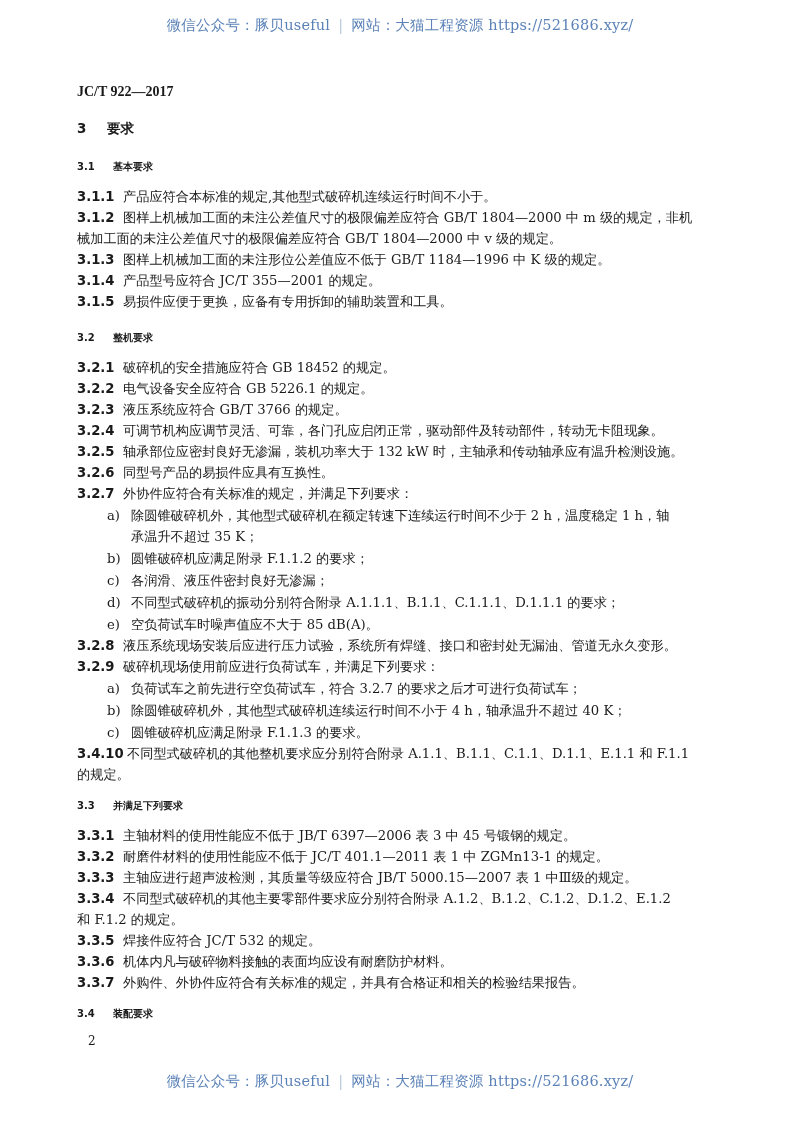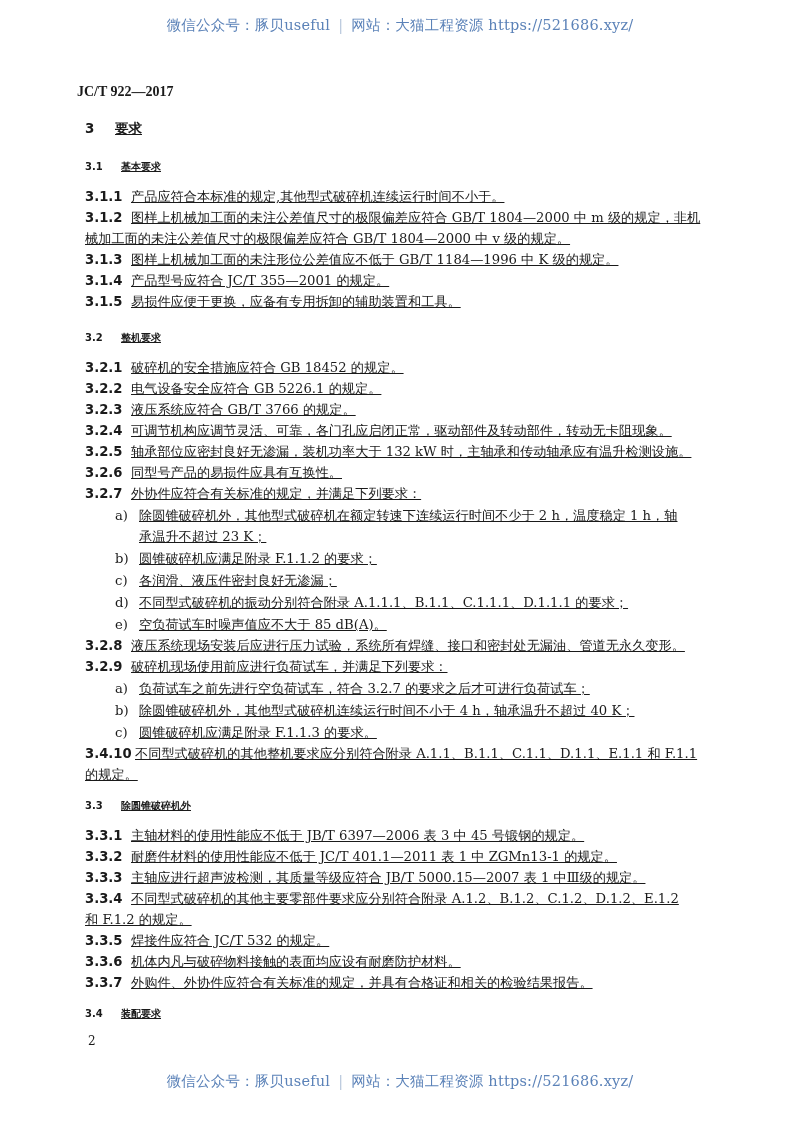--- a/index.html
+++ b/index.html
@@ -7,21 +7,21 @@
          font-family: "DejaVu Serif", "Liberation Serif", serif; color: #1a1a1a; }
   .watermark { position: absolute; left: 0; width: 800px; text-align: center;
                font-size: 14.5px; color: #5b82b8; letter-spacing: 0.2px;
                font-family: "DejaVu Serif", serif; }
   .watermark .sep { display: inline-block; margin: 0 8px; color: #b7c6dc; }
   .wm-top { top: 16px; }
   .wm-bottom { top: 1072px; }
   .doc-code { position: absolute; left: 77px; top: 84px; font-size: 14px; font-weight: bold;
               font-family: "Liberation Serif", serif; }
   .content { position: absolute; left: 77px; top: 0; width: 650px; }
-  .line { position: absolute; left: 8px; white-space: nowrap; font-size: 13.2px; line-height: 18px; text-decoration: underline; }
+  .line { position: absolute; left: 0; white-space: nowrap; font-size: 13.2px; line-height: 18px; }
   .h1 { font-size: 13.5px; font-weight: bold; font-family: "DejaVu Sans", sans-serif; }
   .h2 { font-size: 10px; font-weight: bold; font-family: "DejaVu Sans", sans-serif; }
   .num { display: inline-block; font-family: "DejaVu Sans", sans-serif; font-weight: bold; }
   .num-h { width: 36px; }
   .num-clause { width: 46px; }
   .num-clause-wide { width: 50px; }
   .item-mark { display: inline-block; width: 24px; margin-left: 30px; }
   .indent { padding-left: 54px; }
   .page-num { position: absolute; left: 88px; top: 1034px; font-size: 12px; }
 </style>
@@ -54,35 +54,35 @@
     <span style="display:inline-block;width:36px">3.2</span><span>整机要求</span>
   </div>
   <div class="line" style="top:359px"><span class="num num-clause">3.2.1</span><span>破碎机的安全措施应符合 GB 18452 的规定。</span></div>
   <div class="line" style="top:380px"><span class="num num-clause">3.2.2</span><span>电气设备安全应符合 GB 5226.1 的规定。</span></div>
   <div class="line" style="top:401px"><span class="num num-clause">3.2.3</span><span>液压系统应符合 GB/T 3766 的规定。</span></div>
   <div class="line" style="top:422px"><span class="num num-clause">3.2.4</span><span>可调节机构应调节灵活、可靠，各门孔应启闭正常，驱动部件及转动部件，转动无卡阻现象。</span></div>
   <div class="line" style="top:443px"><span class="num num-clause">3.2.5</span><span>轴承部位应密封良好无渗漏，装机功率大于 132 kW 时，主轴承和传动轴承应有温升检测设施。</span></div>
   <div class="line" style="top:464px"><span class="num num-clause">3.2.6</span><span>同型号产品的易损件应具有互换性。</span></div>
   <div class="line" style="top:485px"><span class="num num-clause">3.2.7</span><span>外协件应符合有关标准的规定，并满足下列要求：</span></div>
   <div class="line" style="top:507px"><span class="item-mark">a)</span><span>除圆锥破碎机外，其他型式破碎机在额定转速下连续运行时间不少于 2 h，温度稳定 1 h，轴</span></div>
-  <div class="line indent" style="top:528px">承温升不超过 23 K；</div>
+  <div class="line indent" style="top:528px">承温升不超过 35 K；</div>
   <div class="line" style="top:550px"><span class="item-mark">b)</span><span>圆锥破碎机应满足附录 F.1.1.2 的要求；</span></div>
   <div class="line" style="top:572px"><span class="item-mark">c)</span><span>各润滑、液压件密封良好无渗漏；</span></div>
   <div class="line" style="top:594px"><span class="item-mark">d)</span><span>不同型式破碎机的振动分别符合附录 A.1.1.1、B.1.1、C.1.1.1、D.1.1.1 的要求；</span></div>
   <div class="line" style="top:616px"><span class="item-mark">e)</span><span>空负荷试车时噪声值应不大于 85 dB(A)。</span></div>
   <div class="line" style="top:637px"><span class="num num-clause">3.2.8</span><span>液压系统现场安装后应进行压力试验，系统所有焊缝、接口和密封处无漏油、管道无永久变形。</span></div>
   <div class="line" style="top:658px"><span class="num num-clause">3.2.9</span><span>破碎机现场使用前应进行负荷试车，并满足下列要求：</span></div>
   <div class="line" style="top:680px"><span class="item-mark">a)</span><span>负荷试车之前先进行空负荷试车，符合 3.2.7 的要求之后才可进行负荷试车；</span></div>
   <div class="line" style="top:702px"><span class="item-mark">b)</span><span>除圆锥破碎机外，其他型式破碎机连续运行时间不小于 4 h，轴承温升不超过 40 K；</span></div>
   <div class="line" style="top:724px"><span class="item-mark">c)</span><span>圆锥破碎机应满足附录 F.1.1.3 的要求。</span></div>
   <div class="line" style="top:745px"><span class="num num-clause-wide">3.4.10</span><span>不同型式破碎机的其他整机要求应分别符合附录 A.1.1、B.1.1、C.1.1、D.1.1、E.1.1 和 F.1.1</span></div>
   <div class="line" style="top:766px">的规定。</div>
 
   <div class="line h2" style="top:797px">
-    <span style="display:inline-block;width:36px">3.3</span><span>除圆锥破碎机外</span>
+    <span style="display:inline-block;width:36px">3.3</span><span>并满足下列要求</span>
   </div>
   <div class="line" style="top:827px"><span class="num num-clause">3.3.1</span><span>主轴材料的使用性能应不低于 JB/T 6397—2006 表 3 中 45 号锻钢的规定。</span></div>
   <div class="line" style="top:848px"><span class="num num-clause">3.3.2</span><span>耐磨件材料的使用性能应不低于 JC/T 401.1—2011 表 1 中 ZGMn13-1 的规定。</span></div>
   <div class="line" style="top:869px"><span class="num num-clause">3.3.3</span><span>主轴应进行超声波检测，其质量等级应符合 JB/T 5000.15—2007 表 1 中Ⅲ级的规定。</span></div>
   <div class="line" style="top:890px"><span class="num num-clause">3.3.4</span><span>不同型式破碎机的其他主要零部件要求应分别符合附录 A.1.2、B.1.2、C.1.2、D.1.2、E.1.2</span></div>
   <div class="line" style="top:911px">和 F.1.2 的规定。</div>
   <div class="line" style="top:932px"><span class="num num-clause">3.3.5</span><span>焊接件应符合 JC/T 532 的规定。</span></div>
   <div class="line" style="top:953px"><span class="num num-clause">3.3.6</span><span>机体内凡与破碎物料接触的表面均应设有耐磨防护材料。</span></div>
   <div class="line" style="top:974px"><span class="num num-clause">3.3.7</span><span>外购件、外协件应符合有关标准的规定，并具有合格证和相关的检验结果报告。</span></div>
 

